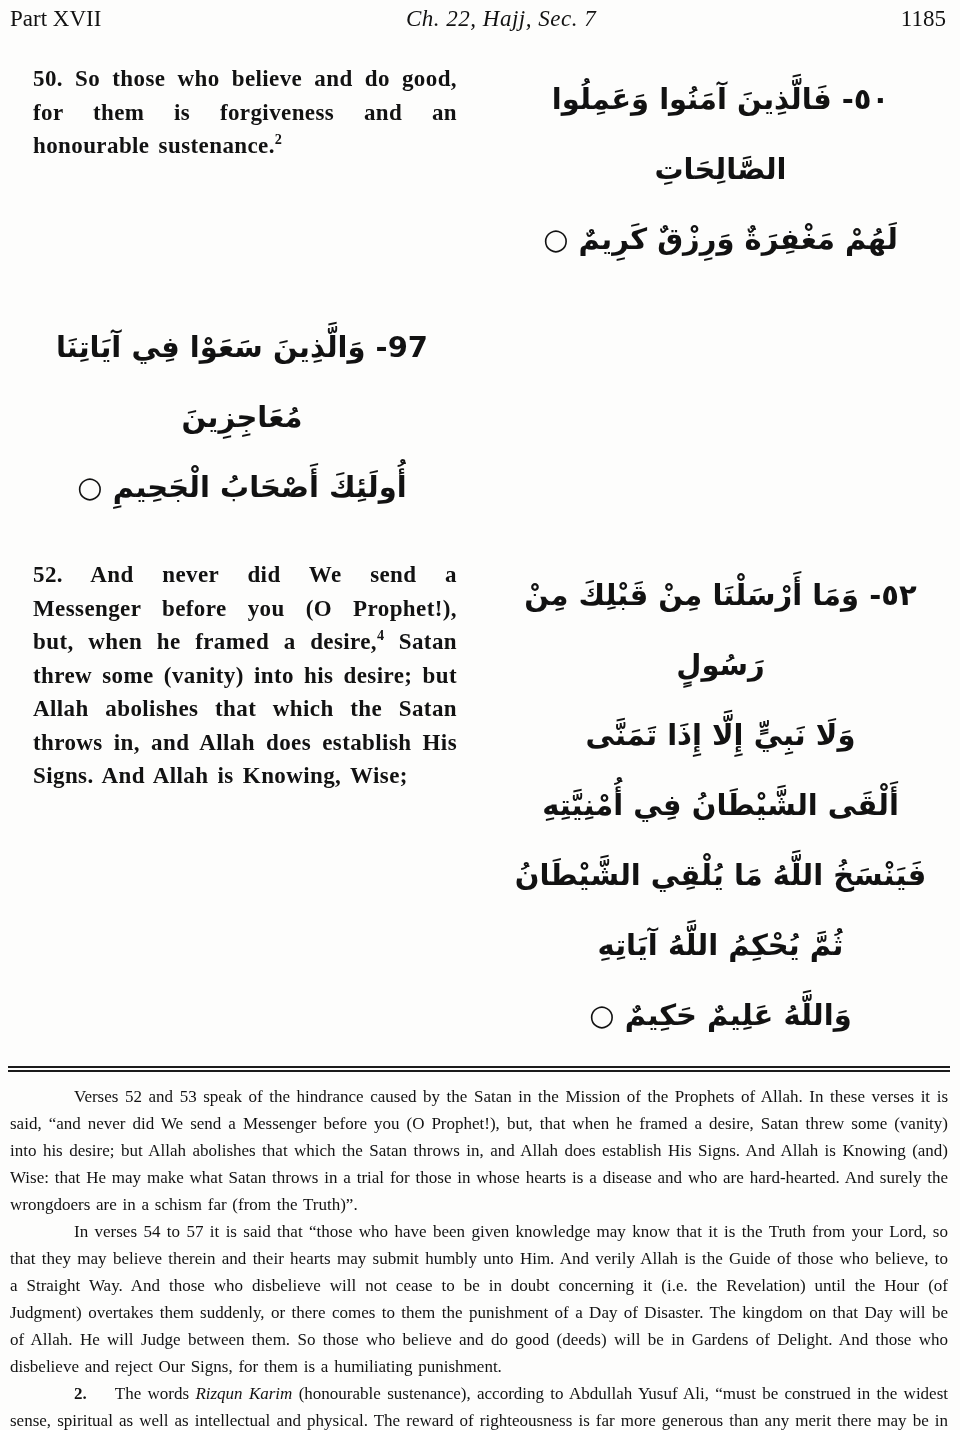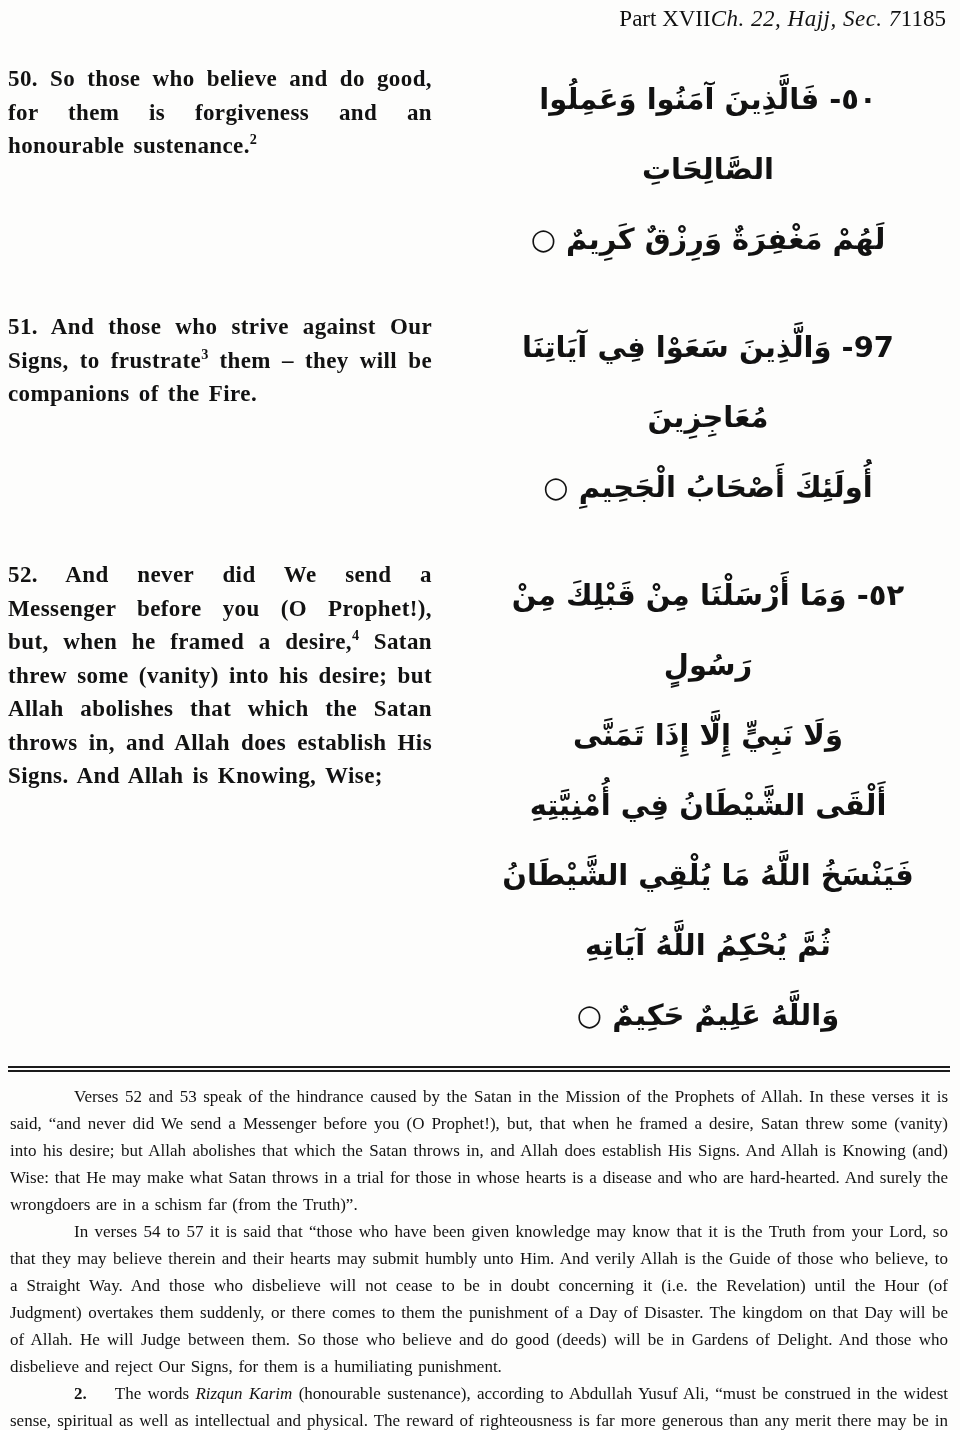--- a/index.html
+++ b/index.html
@@ -8,32 +8,33 @@
     width: 960px; height: 1430px;
     background: #fdfdfc;
     color: #121212;
     font-family: "Liberation Serif", serif;
     overflow: hidden;
   }
   .page { padding: 4px 10px 0 8px; }
 
   
   .page-header {
-    display: flex; justify-content: flex-end; align-items: baseline;
+    display: flex; justify-content: space-between; align-items: baseline;
     font-size: 23px; padding: 2px 4px 0 2px;
   }
   .page-header .chapter-title { font-style: italic; letter-spacing: 0.5px; }
 
   
   .verses { margin-top: 30px; }
   .verse-row {
     display: grid;
     grid-template-columns: 424px 1fr;
     column-gap: 40px;
     align-items: start;
+    margin-left: 25px;
   }
   .verse-row + .verse-row { margin-top: 36px; }
   .english-verse {
     font-weight: 700;
     font-size: 23px;
     line-height: 33.5px;
     text-align: justify;
     letter-spacing: 0.4px;
     word-spacing: 3px;
   }
@@ -85,21 +86,20 @@
     <span>1185</span>
   </div>
 
   <div class="verses">
     <div class="verse-row">
       <div class="english-verse">50. So those who believe and do good, for them is forgiveness and an honourable sustenance.<sup>2</sup></div>
       <div class="arabic-verse">٥٠- فَالَّذِينَ آمَنُوا وَعَمِلُوا الصَّالِحَاتِ
 لَهُمْ مَغْفِرَةٌ وَرِزْقٌ كَرِيمٌ ○</div>
     </div>
     <div class="verse-row">
-      <div class="english-verse">51. And those who strive against Our Signs, to frustrate<sup>3</sup> them – they will be companions of the Fire.</div>
       <div class="arabic-verse">97- وَالَّذِينَ سَعَوْا فِي آيَاتِنَا مُعَاجِزِينَ
 أُولَئِكَ أَصْحَابُ الْجَحِيمِ ○</div>
     </div>
     <div class="verse-row">
       <div class="english-verse">52. And never did We send a Messenger before you (O Prophet!), but, when he framed a desire,<sup>4</sup> Satan threw some (vanity) into his desire; but Allah abolishes that which the Satan throws in, and Allah does establish His Signs. And Allah is Knowing, Wise;</div>
       <div class="arabic-verse">٥٢- وَمَا أَرْسَلْنَا مِنْ قَبْلِكَ مِنْ رَسُولٍ
 وَلَا نَبِيٍّ إِلَّا إِذَا تَمَنَّى
 أَلْقَى الشَّيْطَانُ فِي أُمْنِيَّتِهِ
 فَيَنْسَخُ اللَّهُ مَا يُلْقِي الشَّيْطَانُ
 ثُمَّ يُحْكِمُ اللَّهُ آيَاتِهِ

